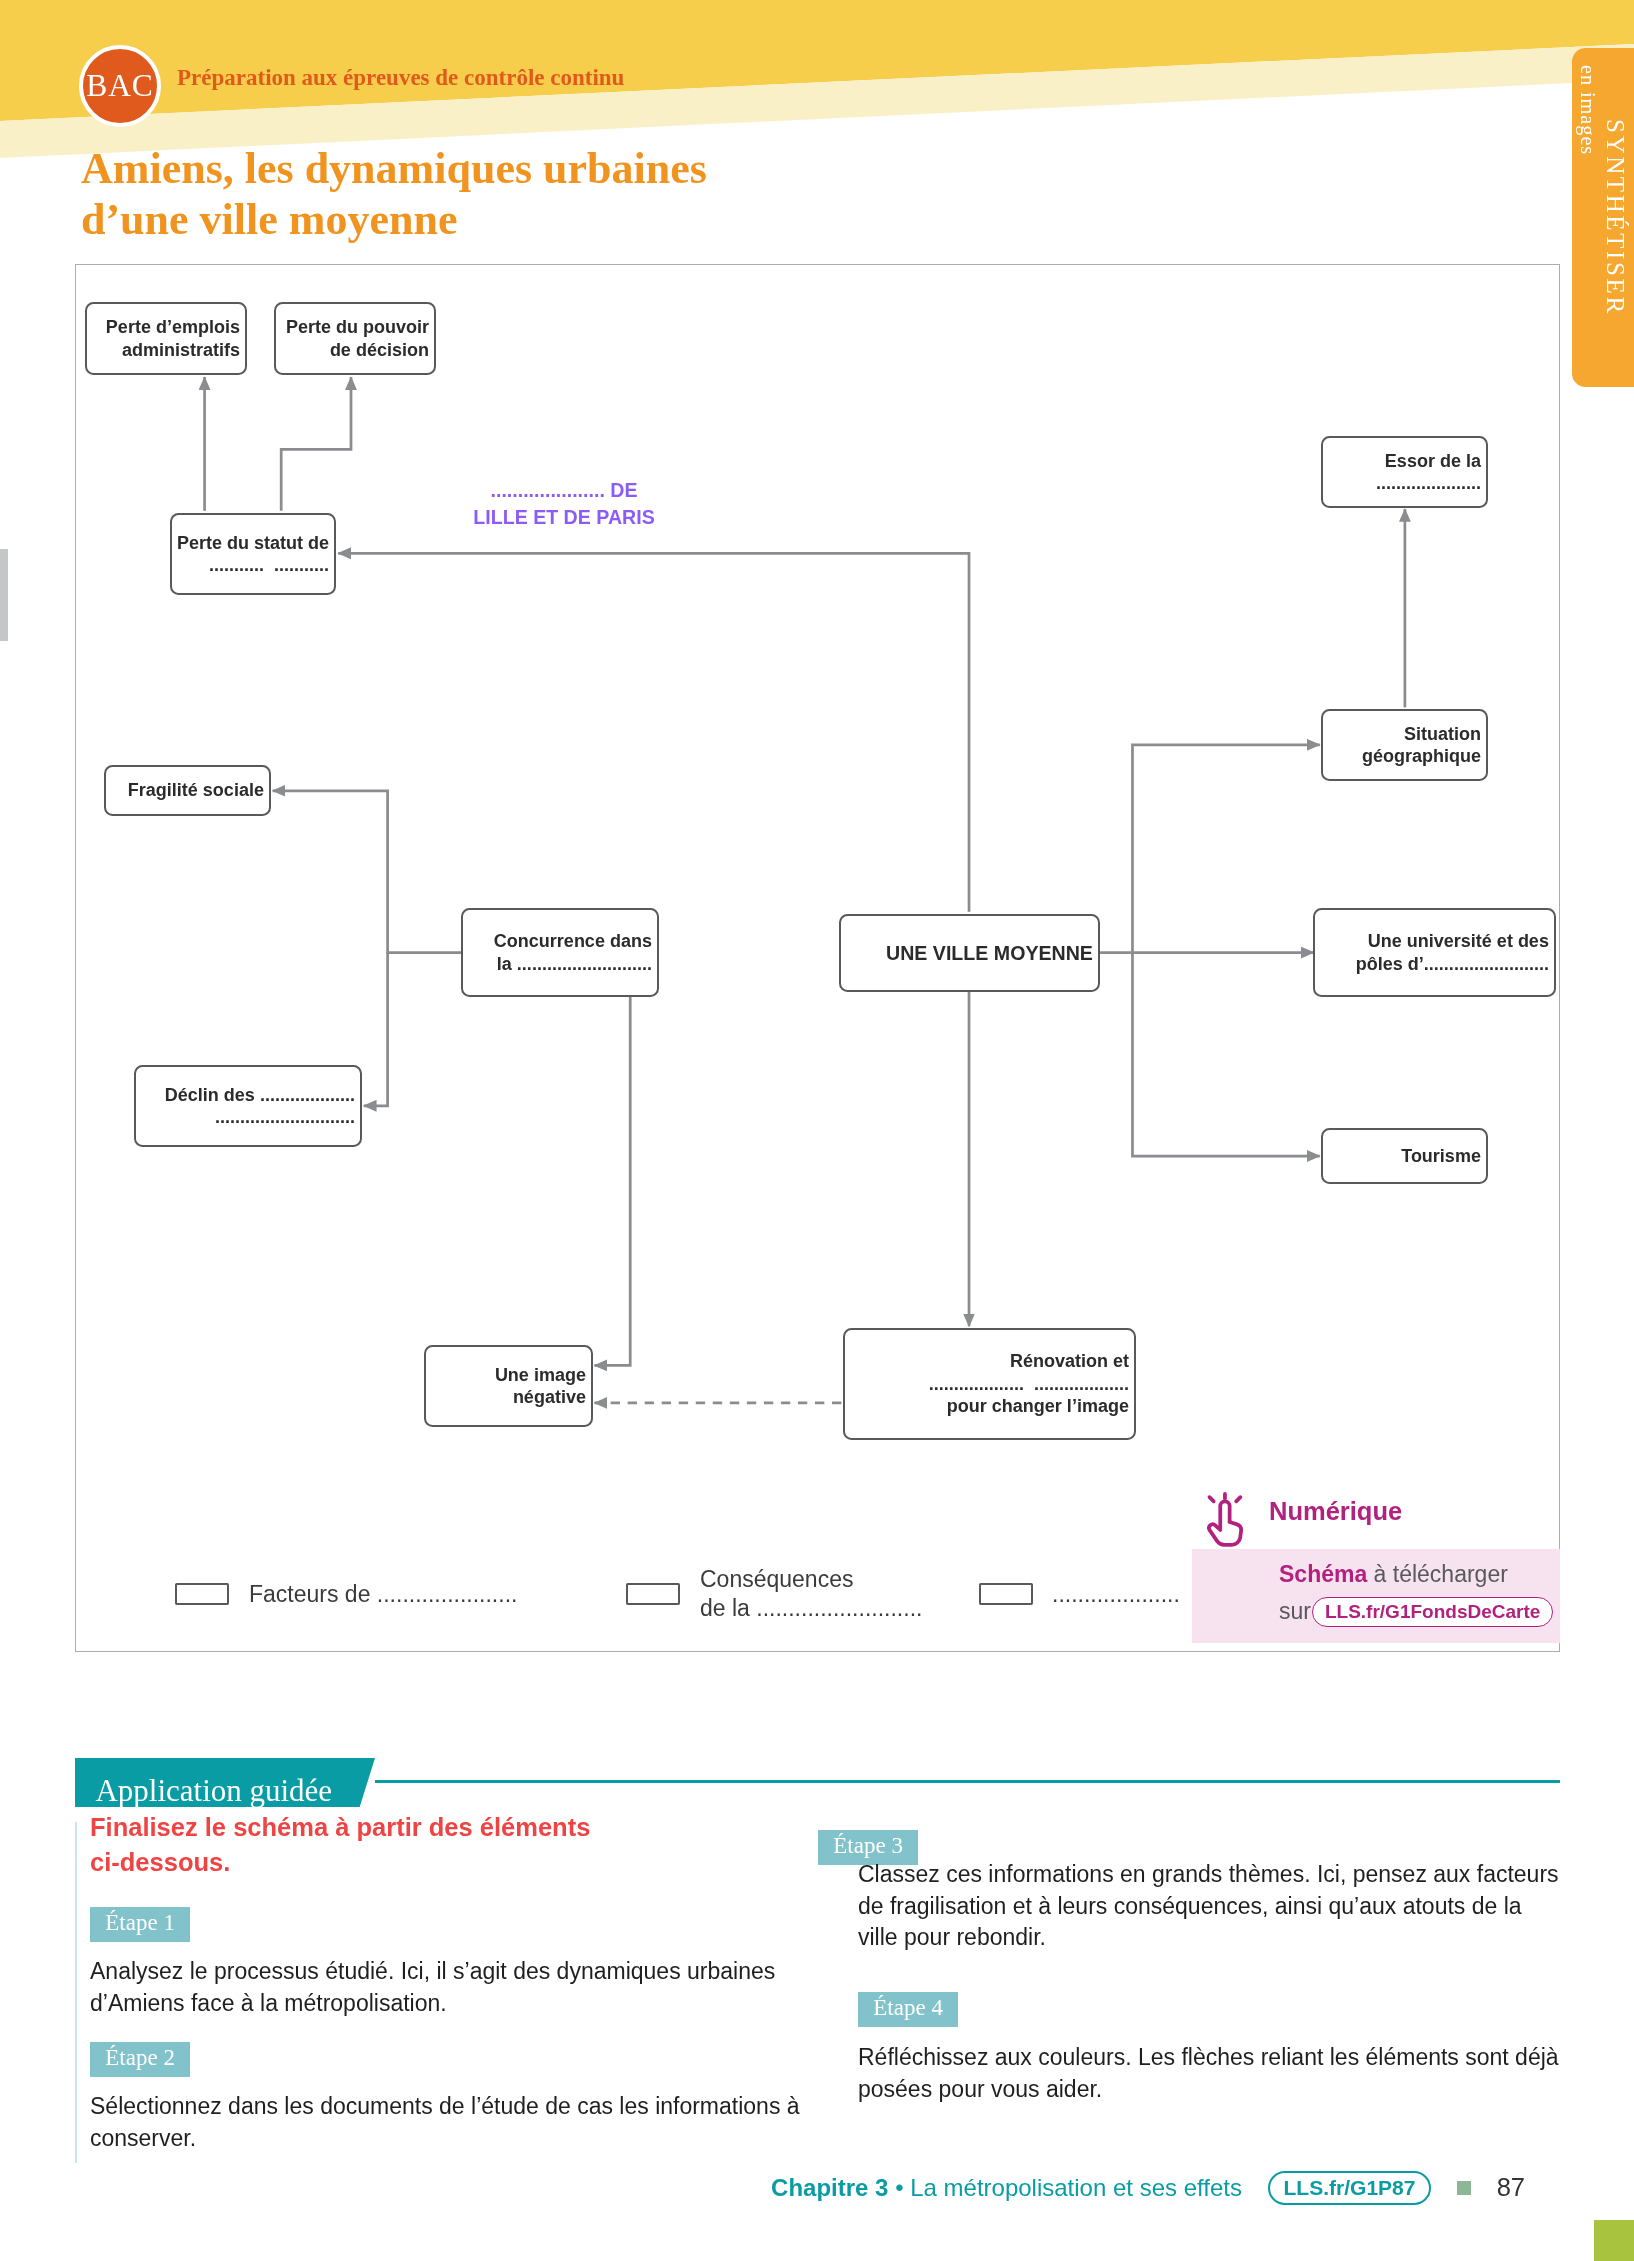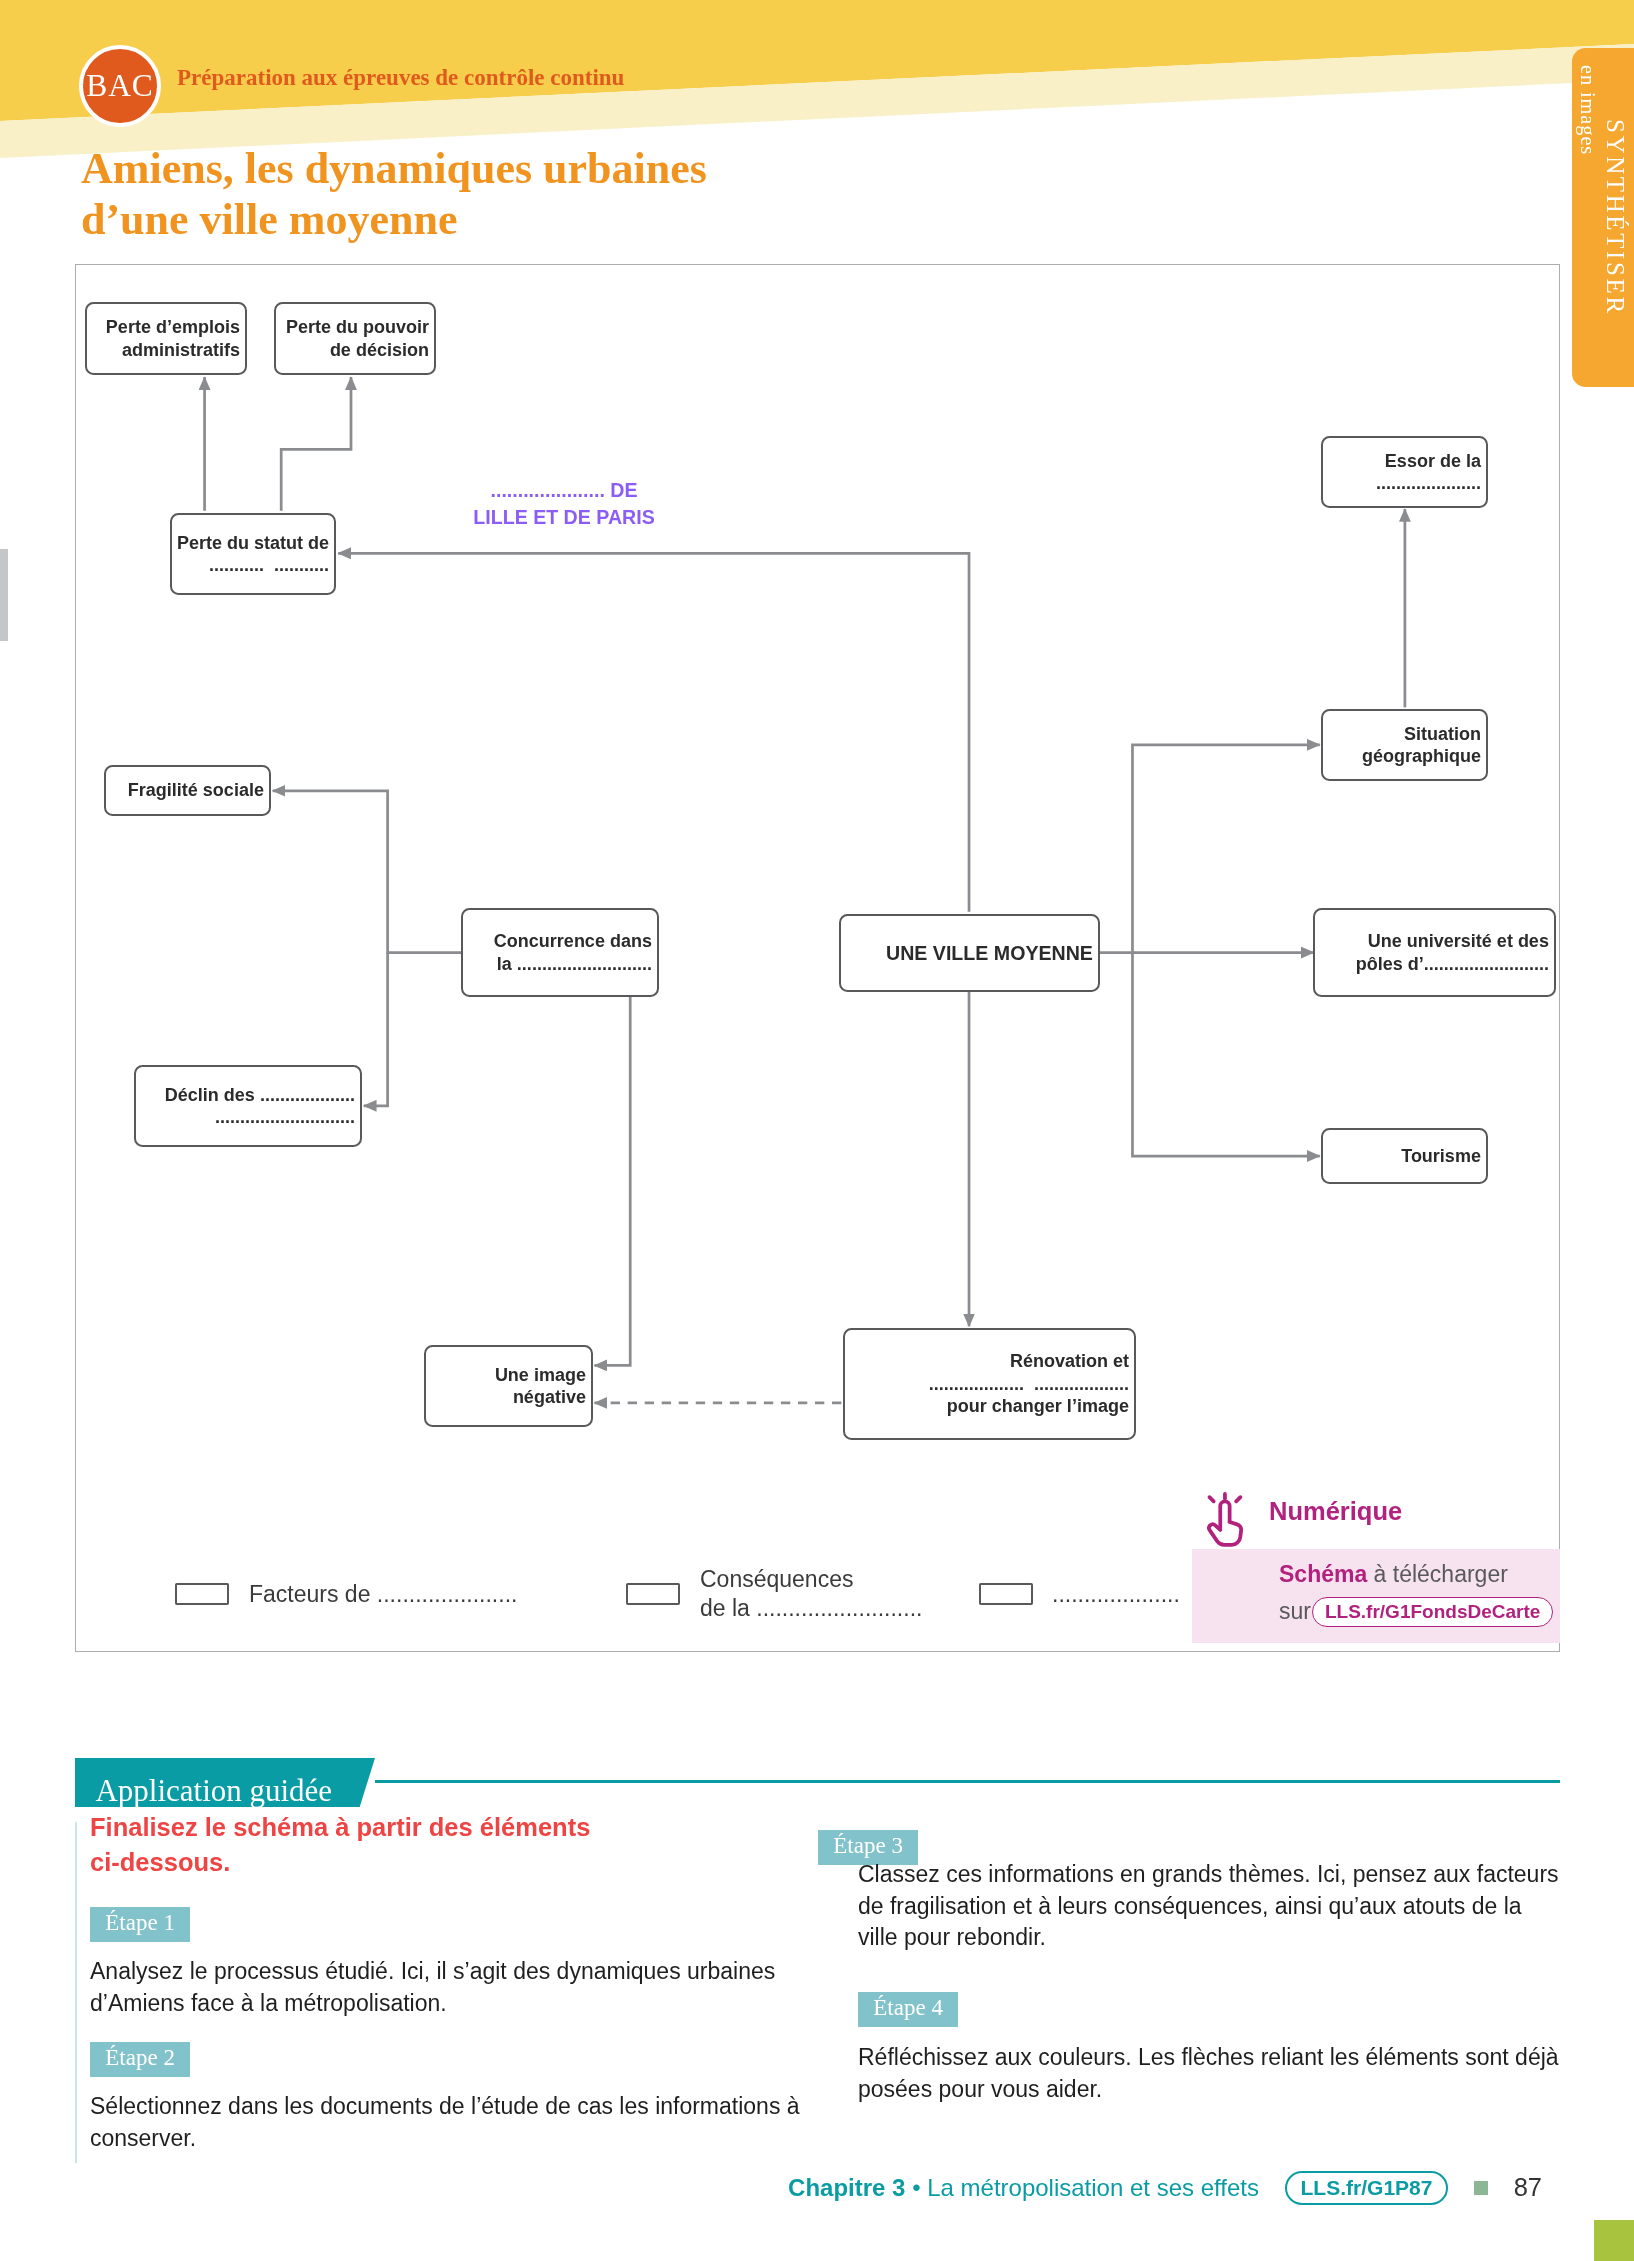--- a/index.html
+++ b/index.html
@@ -58,21 +58,21 @@
     clip-path:polygon(0 0,100% 0,calc(100% - 15.3px) 100%,0 100%);
     display:flex;align-items:center;padding-left:20.4px;box-sizing:border-box;z-index:2;}
   .app-banner span{color:#fff;font-family:"Liberation Serif",serif;font-size:31px;margin-top:16px;}
   .app-rule{position:absolute;left:375px;top:1780px;width:1185px;height:2.6px;background:#0A9CA4;z-index:1;}
   .left-rule{position:absolute;left:75px;top:1822px;width:1.7px;height:341px;background:#C9E6E9;z-index:1;}
   .intro{position:absolute;left:90px;top:1810px;font-size:25.5px;font-weight:bold;color:#ef4444;line-height:1.37;z-index:2;}
   .badge{position:absolute;background:#82C2CA;color:#fff;font-family:"Liberation Serif",serif;
     font-size:23px;padding:3.4px 15.3px 6px;z-index:2;}
   .para{position:absolute;font-size:23px;color:#1F1F1F;line-height:1.38;z-index:2;}
   
-  .footer{position:absolute;right:93px;top:2171px;display:flex;align-items:center;gap:26px;z-index:2;}
+  .footer{position:absolute;right:110px;top:2171px;display:flex;align-items:center;gap:26px;z-index:2;}
   .footer .chapter{font-size:24px;color:#0A9CA4;white-space:nowrap;}
   .footer .chapter b{font-weight:bold;}
   .pill-teal{display:inline-block;border:2.6px solid #0A9CA4;color:#0A9CA4;font-weight:bold;
     font-size:21px;padding:2.6px 13.6px 3.4px;border-radius:19px;background:#fff;white-space:nowrap;}
   .mini-square{width:13.6px;height:13.6px;background:#8CB794;}
   .page-num{font-size:25.5px;color:#333;}
   .corner-square{position:absolute;left:1594px;top:2220px;width:41px;height:41px;background:#A8C33E;z-index:2;}
 </style>
 </head>
 <body>

